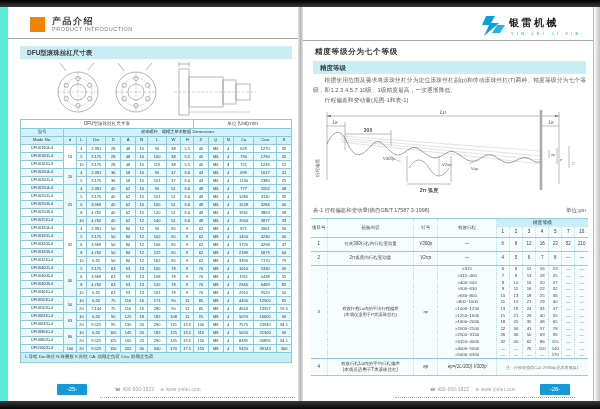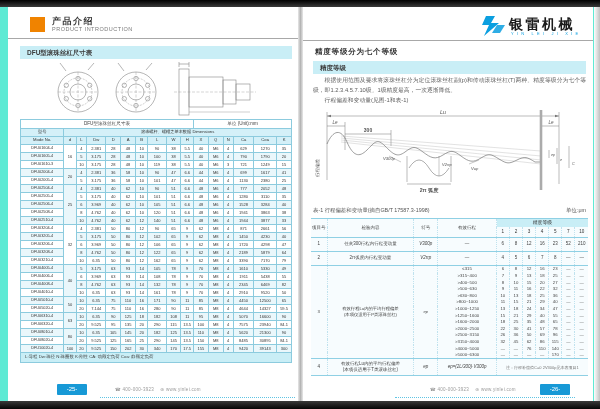--- a/index.html
+++ b/index.html
@@ -34,21 +34,21 @@
   table.dfu tr.t-foot td{background:#C9EEF6;text-align:left;font-size:4.4px;height:9px;padding-left:4px;color:#444;}
 
   
   .badge{position:absolute;top:377px;width:30px;height:11px;background:#1799D6;color:#fff;font-size:6px;
          line-height:11px;text-align:center;border-radius:1px;}
   .contact{position:absolute;top:380px;font-size:4.5px;color:#9a9a9a;letter-spacing:.3px;white-space:nowrap;}
   .dotline{position:absolute;top:390px;border-top:1px dotted #5fc4e4;height:0;}
 
   
   .logo-mark{position:absolute;left:178px;top:9px;}
-  .logo-name{position:absolute;left:206px;top:9px;font-size:14px;font-weight:bold;color:#1b1b1b;letter-spacing:2.5px;}
+  .logo-name{position:absolute;left:206px;top:9px;font-size:10px;font-weight:bold;color:#1b1b1b;letter-spacing:2.5px;}
   .logo-sub{position:absolute;left:208px;top:24px;font-size:4px;color:#0B9FE0;letter-spacing:3.2px;}
   .rp-title{position:absolute;left:12px;top:40px;font-size:7.5px;font-weight:bold;color:#333;letter-spacing:.8px;}
   .rp-para{position:absolute;left:10px;top:69px;width:273px;font-size:5.8px;line-height:9.5px;color:#5d5d5d;
            text-align:justify;text-indent:2em;}
   .rp-para2{position:absolute;left:10px;top:89px;width:273px;font-size:5.8px;color:#5d5d5d;text-indent:2em;}
   .figwrap{position:absolute;left:8px;top:99px;width:276px;height:100px;}
   .capline{position:absolute;left:10px;top:200px;width:273px;font-size:5.4px;color:#555;}
   .capline .cu{float:right;}
 
   

